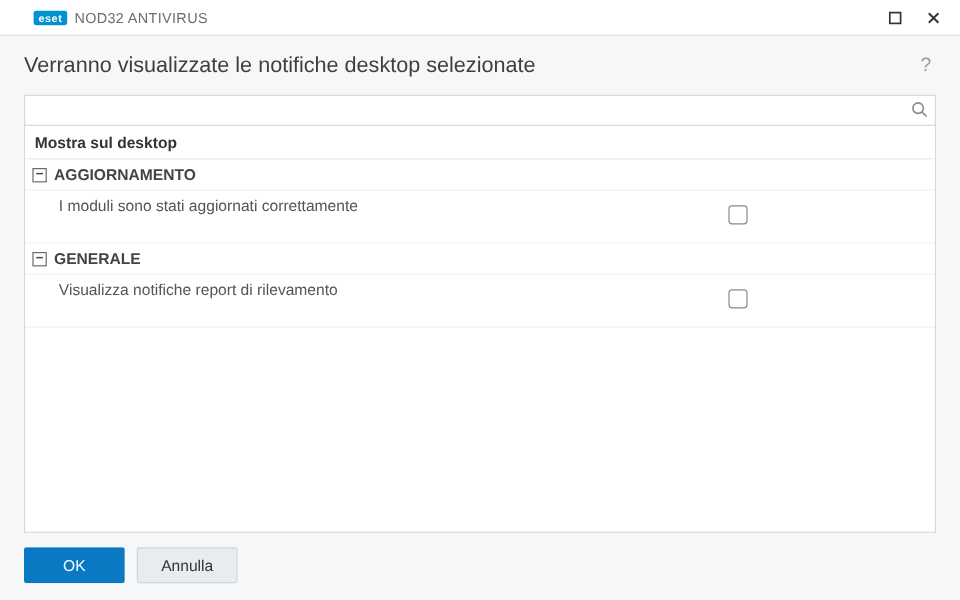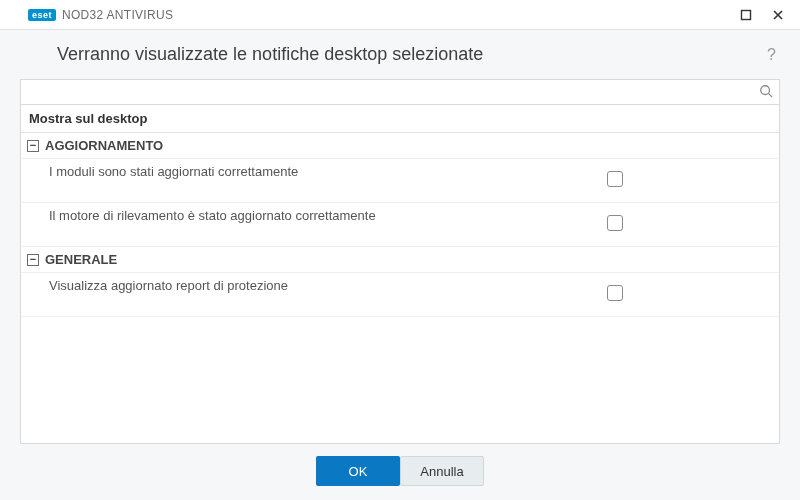--- a/index.html
+++ b/index.html
@@ -62,21 +62,20 @@
     background: #f5f7f8;
     padding: 14px 20px 14px 20px;
     display: flex;
     flex-direction: column;
     position: relative;
   }
   .page-header {
     display: flex;
     align-items: center;
     margin-bottom: 14px;
-    margin-left: 37px;
   }
   .page-title {
     font-size: 18px;
     font-weight: 400;
     color: #3f3f3f;
   }
   .help {
     margin-left: auto;
     color: #999;
     font-size: 16px;
@@ -174,22 +173,22 @@
   .chk.checked {
     background: #0a78c2;
     border-color: #0a78c2;
   }
   .chk.checked svg { display: block; }
   .chk svg { display: none; width: 10px; height: 10px; }
 
   
   .footer {
     display: flex;
-    justify-content: center;
-    gap: 0;
+    justify-content: flex-start;
+    gap: 10px;
     padding-top: 12px;
   }
   .btn {
     min-width: 84px;
     height: 30px;
     border: 1px solid transparent;
     border-radius: 2px;
     font-size: 13px;
     cursor: pointer;
     padding: 0 16px;
@@ -250,30 +249,26 @@
     </div>
     <div id="tbody">
         <div class="group-row">
           <span class="collapse-box">−</span>
           <span>AGGIORNAMENTO</span>
         </div>
         <div class="item-row">
           <div class="item-name">I moduli sono stati aggiornati correttamente</div>
           <div class="item-check"><span class="chk"></span></div>
         </div>
-        <div class="item-row">
-          <div class="item-name">Il motore di rilevamento è stato aggiornato correttamente</div>
-          <div class="item-check"><span class="chk"></span></div>
-        </div>
         <div class="group-row">
           <span class="collapse-box">−</span>
           <span>GENERALE</span>
         </div>
         <div class="item-row">
-          <div class="item-name">Visualizza aggiornato report di protezione</div>
+          <div class="item-name">Visualizza notifiche report di rilevamento</div>
           <div class="item-check"><span class="chk"></span></div>
         </div>
       </div>
   </div>
 
   <div class="footer">
     <button class="btn btn-primary">OK</button>
     <button class="btn btn-secondary">Annulla</button>
   </div>
 

